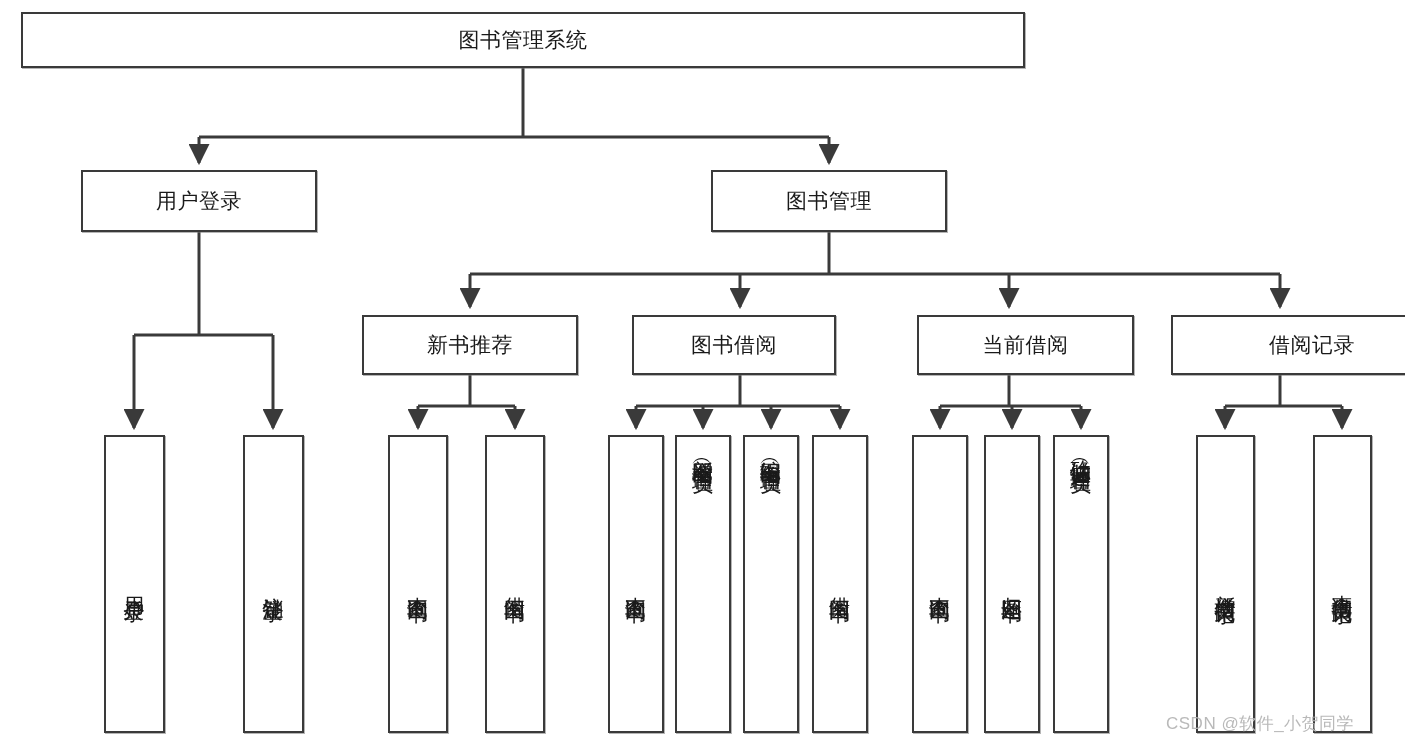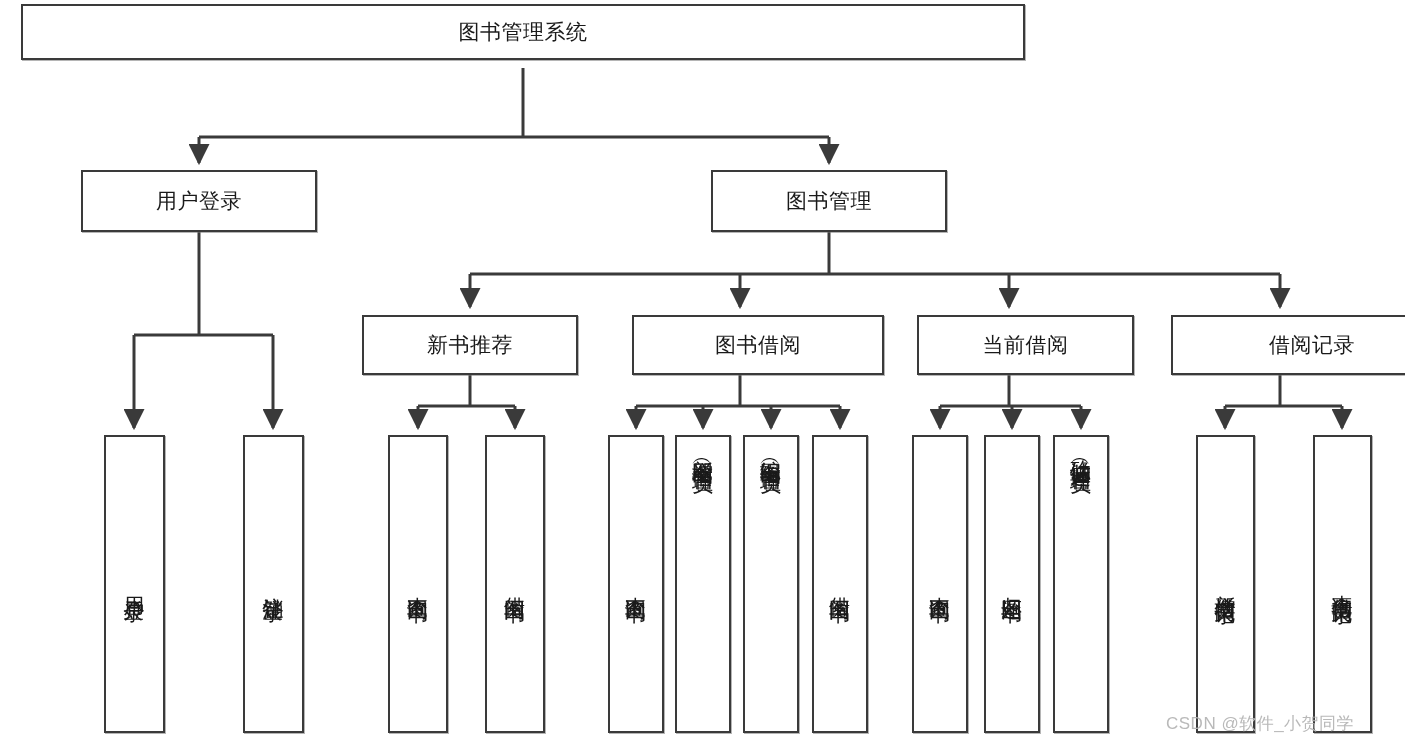--- a/index.html
+++ b/index.html
@@ -118,35 +118,35 @@
       <path d="M 1012 406 L 1012 428" marker-end="url(#arrow)"></path>
       <path d="M 1081 406 L 1081 428" marker-end="url(#arrow)"></path>
 
       <path d="M 1280 375 L 1280 406"></path>
       <path d="M 1225 406 L 1342 406"></path>
       <path d="M 1225 406 L 1225 428" marker-end="url(#arrow)"></path>
       <path d="M 1342 406 L 1342 428" marker-end="url(#arrow)"></path>
     </g>
   </svg>
 
-  <div class="node h" style="left:21px; top:4px; width:1004px; height:56px;">
+  <div class="node h" style="left:21px; top:12px; width:1004px; height:56px;">
     <span class="label">图书管理系统</span>
   </div>
 
   <div class="node h" style="left:81px; top:170px; width:236px; height:62px;">
     <span class="label">用户登录</span>
   </div>
   <div class="node h" style="left:711px; top:170px; width:236px; height:62px;">
     <span class="label">图书管理</span>
   </div>
 
   <div class="node h" style="left:362px; top:315px; width:216px; height:60px;">
     <span class="label">新书推荐</span>
   </div>
-  <div class="node h" style="left:632px; top:315px; width:252px; height:60px;">
+  <div class="node h" style="left:632px; top:315px; width:204px; height:60px;">
     <span class="label">图书借阅</span>
   </div>
   <div class="node h" style="left:917px; top:315px; width:217px; height:60px;">
     <span class="label">当前借阅</span>
   </div>
   <div class="node h" style="left:1171px; top:315px; width:244px; height:60px;padding-left:38px;">
     <span class="label">借阅记录</span>
   </div>
 
   <div class="node v mid" style="left:104px; top:435px; width:61px; height:298px;">

